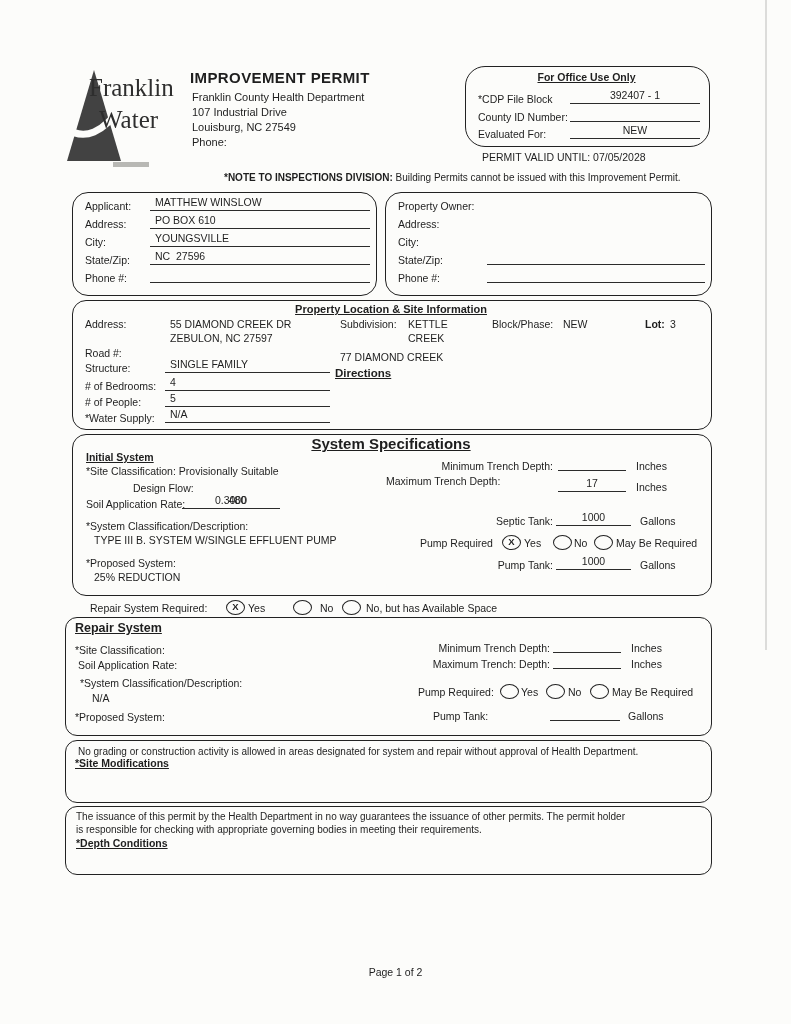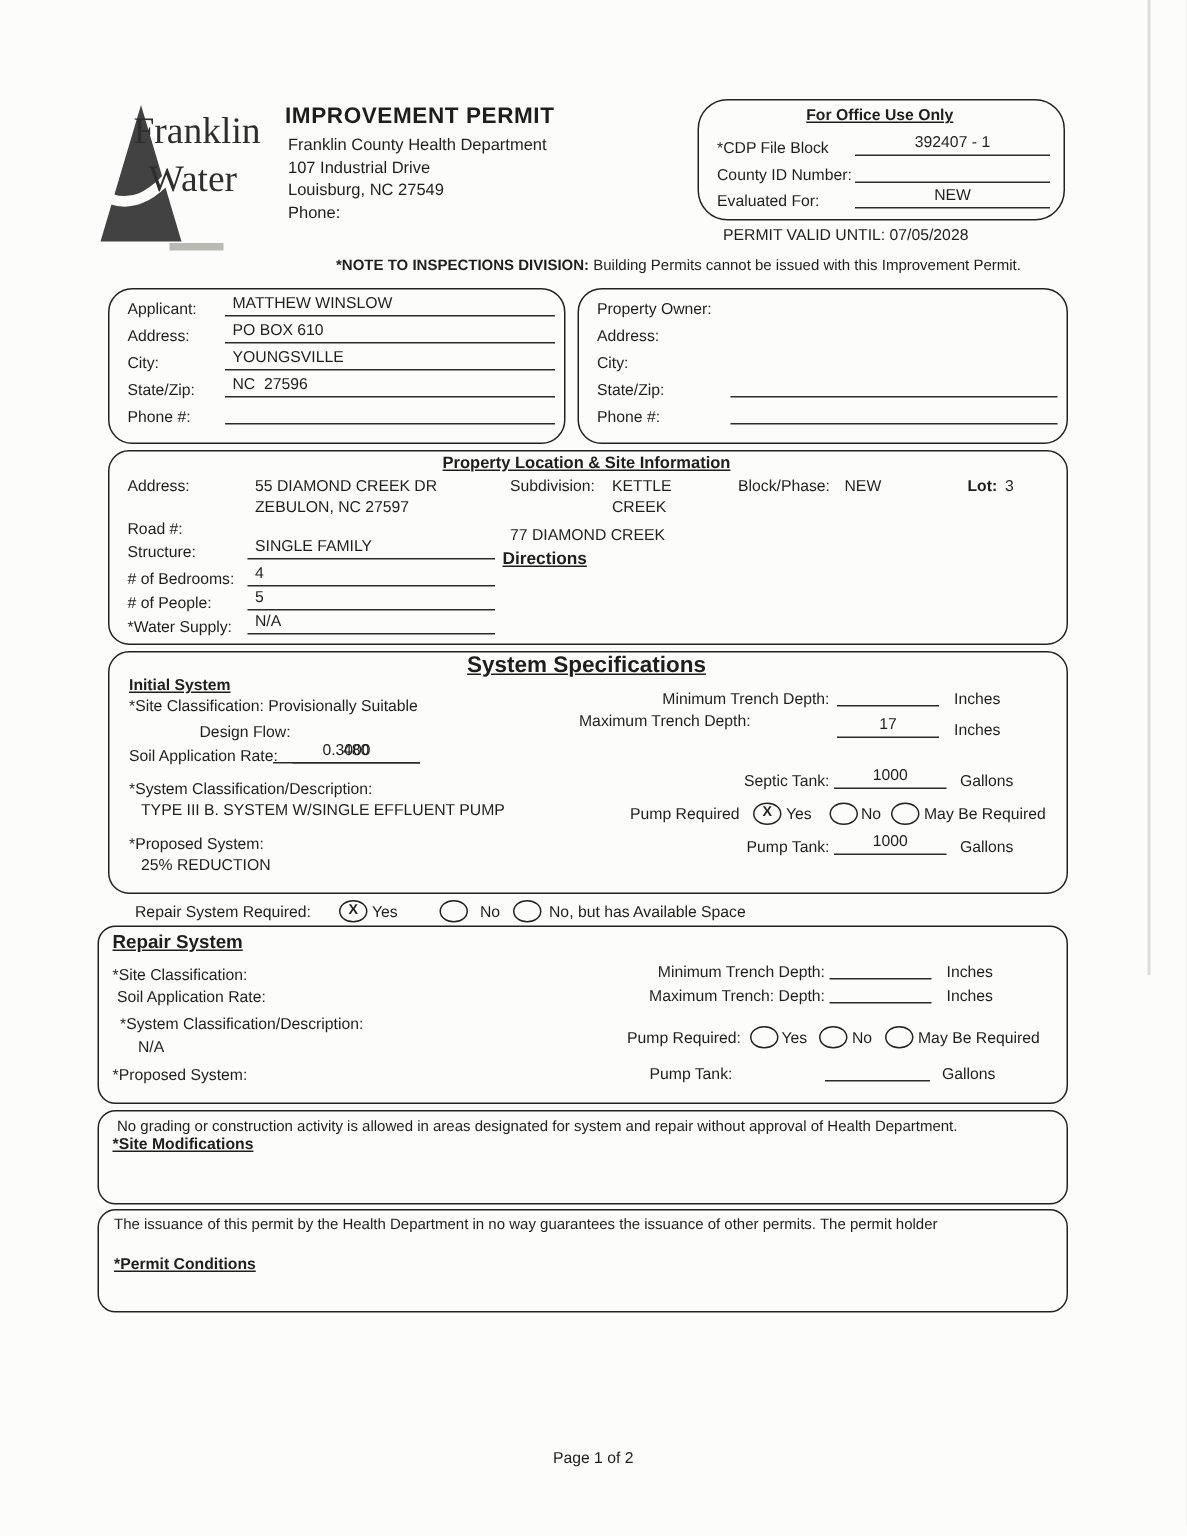--- a/index.html
+++ b/index.html
@@ -165,16 +165,17 @@
   <div class="t" style="left:433px;top:710px;">Pump Tank:</div>
   <div class="cval" style="left:550px;top:706px;width:70px;"></div>
   <div class="t" style="left:628px;top:710px;">Gallons</div>
 
   <div class="box" style="left:65px;top:740px;width:645px;height:61px;border-radius:12px;"></div>
   <div class="t" style="left:78px;top:745px;font-size:10px;">No grading or construction activity is allowed in areas designated for system and repair without approval of Health Department.</div>
   <div class="t b u" style="left:75px;top:757px;">*Site Modifications</div>
 
   <div class="box" style="left:65px;top:806px;width:645px;height:67px;border-radius:12px;"></div>
   <div class="t" style="left:76px;top:810px;font-size:10px;">The issuance of this permit by the Health Department in no way guarantees the issuance of other permits.  The permit holder</div>
-  <div class="t b u" style="left:76px;top:837px;">*Permit Conditions</div>
+  <div class="t" style="left:76px;top:823px;font-size:10px;">is responsible for checking with appropriate governing bodies in meeting their requirements.</div>
+  <div class="t b u" style="left:76px;top:837px;">*Depth Conditions</div>
 
   <div class="t" style="left:0;top:966px;width:791px;text-align:center;">Page 1 of 2</div>
 </div>
 
 </body></html>

